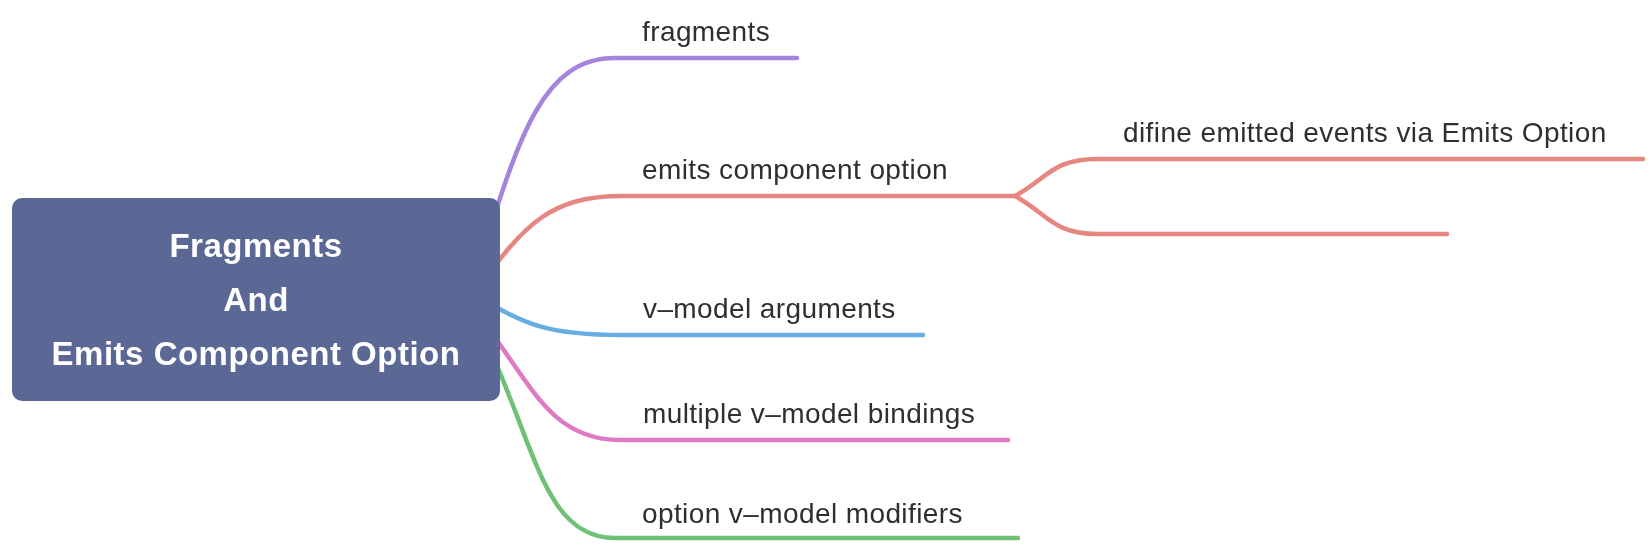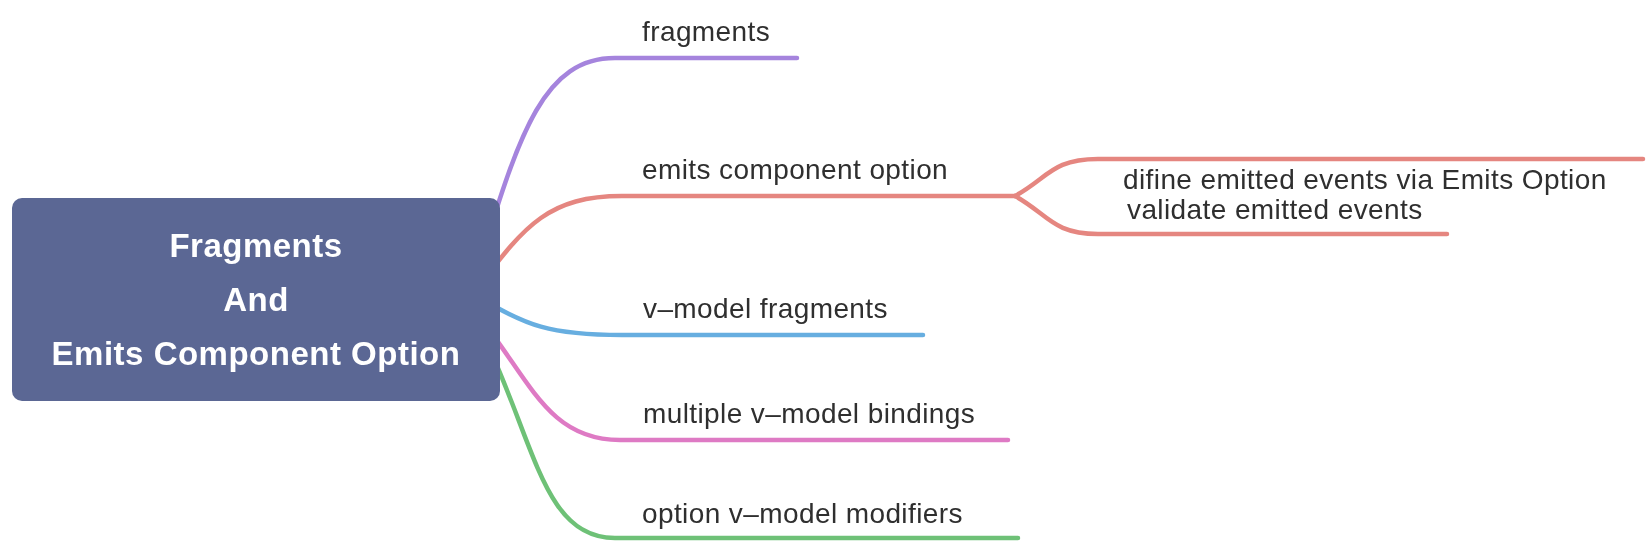--- a/index.html
+++ b/index.html
@@ -46,21 +46,21 @@
     line-height: 34px;
     font-size: 28px;
     font-weight: 500;
     letter-spacing: 0.4px;
     color: #2f2f2f;
     white-space: nowrap;
     cursor: default;
   }
   .lbl-fragments { left: 642px; top: 15px; }
   .lbl-emits     { left: 642px; top: 153px; }
-  .lbl-difine    { left: 1123px; top: 116px; margin-top: 47px; }
+  .lbl-difine    { left: 1123px; top: 116px; }
   .lbl-validate  { left: 1127px; top: 193px; }
   .lbl-vmodel    { left: 643px; top: 292px; }
   .lbl-multiple  { left: 643px; top: 397px; }
   .lbl-handing   { left: 642px; top: 497px; }
 </style>
 </head>
 <body>
 
 <div class="canvas">
 
@@ -83,21 +83,20 @@
     <div>And</div>
     <div>Emits Component Option</div>
   </div>
 
   <div class="node-label lbl-fragments">fragments</div>
 
   <div class="node-label lbl-emits">emits component option</div>
 
   <div class="node-label lbl-difine">difine emitted events via Emits Option</div>
 
-  <div class="node-label lbl-validate">validate emitted events</div>
 
-  <div class="node-label lbl-vmodel">v–model fragments</div>
+  <div class="node-label lbl-vmodel">v–model arguments</div>
 
   <div class="node-label lbl-multiple">multiple v–model bindings</div>
 
   <div class="node-label lbl-handing">option v–model modifiers</div>
 
 </div>
 
 </body></html>

